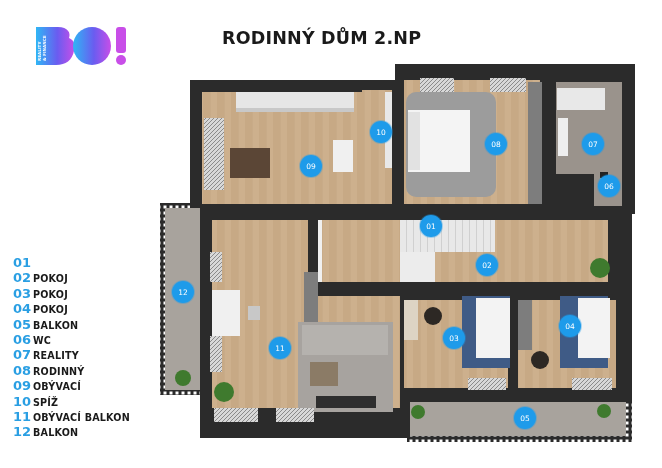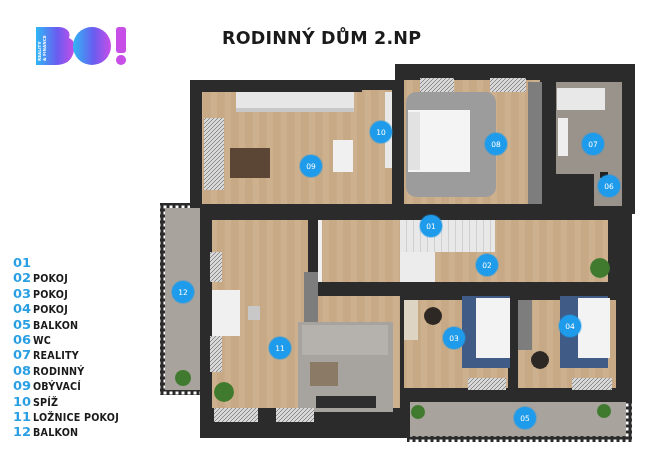--- a/index.html
+++ b/index.html
@@ -238,19 +238,19 @@
   <li>
       <span class="num">09</span>
       <span class="lbl">OBÝVACÍ</span>
     </li>
   <li>
       <span class="num">10</span>
       <span class="lbl">SPÍŽ</span>
     </li>
   <li>
       <span class="num">11</span>
-      <span class="lbl">LOŽNICE POKOJ</span>
+      <span class="lbl">OBÝVACÍ BALKON</span>
     </li>
   <li>
       <span class="num">12</span>
       <span class="lbl">BALKON</span>
     </li>
 </ul>
 
 </body></html>

